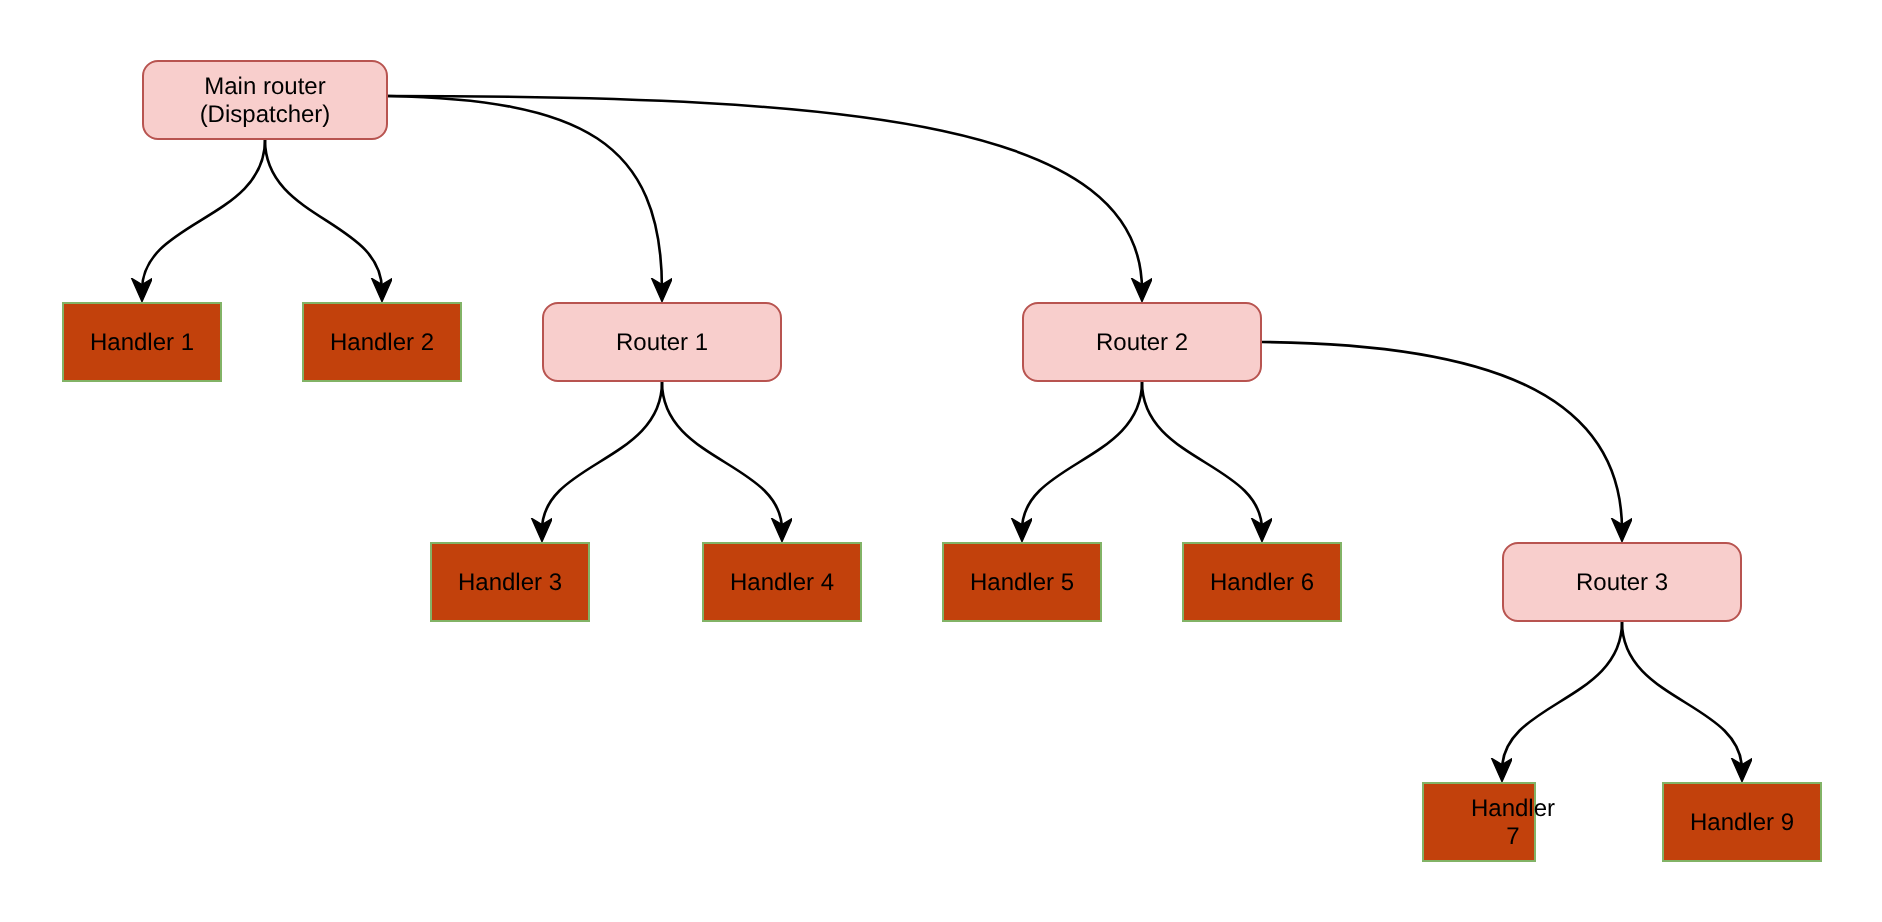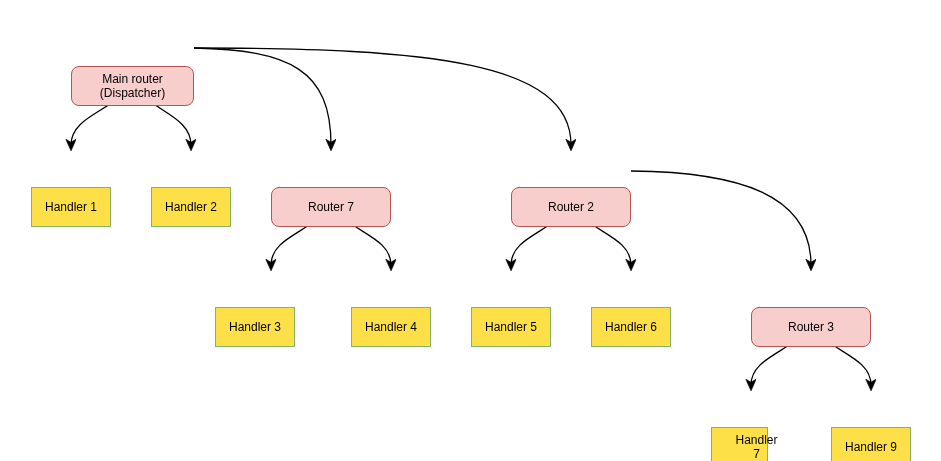--- a/index.html
+++ b/index.html
@@ -27,29 +27,28 @@
     position: absolute;
     box-sizing: border-box;
     display: flex;
     align-items: center;
     justify-content: center;
     text-align: center;
     font-size: 12px;
     line-height: 14px;
     color: #000000;
     white-space: pre-line;
-    margin-top: 36px;
   }
   .node.router {
     background: #f8cecc;
     border: 1px solid #b85450;
     border-radius: 8px;
   }
   .node.handler {
-    background: #fde047;
+    background: #c2410c;
     border: 1px solid #82b366;
     border-radius: 0;
   }
 </style>
 </head>
 <body>
 
 <div id="canvas">
   <svg class="edges" viewBox="0 0 941 461" width="941" height="461">
     <defs>
@@ -69,21 +68,21 @@
         <path d="M 631 171 C 740 172 811 195 811 265" fill="none" stroke="#000000" stroke-width="1.3" marker-end="url(#arrow)"></path>
         <path d="M 811 311 C 811 351 751 351 751 385" fill="none" stroke="#000000" stroke-width="1.3" marker-end="url(#arrow)"></path>
         <path d="M 811 311 C 811 351 871 351 871 385" fill="none" stroke="#000000" stroke-width="1.3" marker-end="url(#arrow)"></path>
       </g>
   </svg>
   <div id="node-layer">
       <div class="node router" style="left: 71px; top: 30px; width: 123px; height: 40px;">Main router
 (Dispatcher)</div>
       <div class="node handler" style="left: 31px; top: 151px; width: 80px; height: 40px;">Handler 1</div>
       <div class="node handler" style="left: 151px; top: 151px; width: 80px; height: 40px;">Handler 2</div>
-      <div class="node router" style="left: 271px; top: 151px; width: 120px; height: 40px;">Router 7</div>
+      <div class="node router" style="left: 271px; top: 151px; width: 120px; height: 40px;">Router 1</div>
       <div class="node router" style="left: 511px; top: 151px; width: 120px; height: 40px;">Router 2</div>
       <div class="node handler" style="left: 215px; top: 271px; width: 80px; height: 40px;">Handler 3</div>
       <div class="node handler" style="left: 351px; top: 271px; width: 80px; height: 40px;">Handler 4</div>
       <div class="node handler" style="left: 471px; top: 271px; width: 80px; height: 40px;">Handler 5</div>
       <div class="node handler" style="left: 591px; top: 271px; width: 80px; height: 40px;">Handler 6</div>
       <div class="node router" style="left: 751px; top: 271px; width: 120px; height: 40px;">Router 3</div>
       <div class="node handler" style="left: 711px; top: 391px; width: 57px; height: 40px; padding-left: 34px;">Handler 7</div>
       <div class="node handler" style="left: 831px; top: 391px; width: 80px; height: 40px;">Handler 9</div>
     </div>
 </div>

